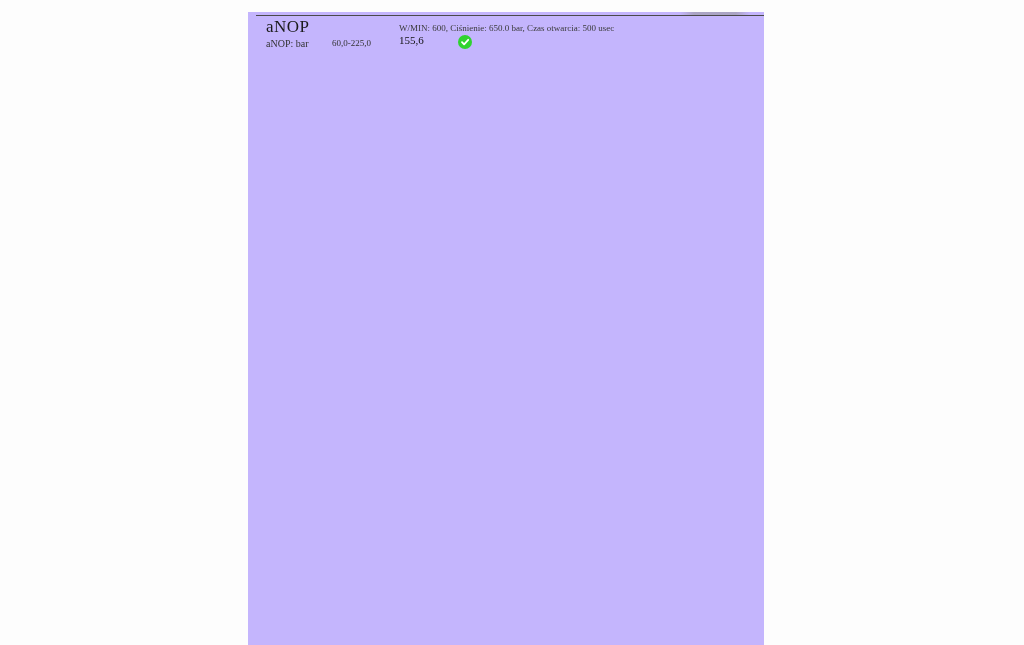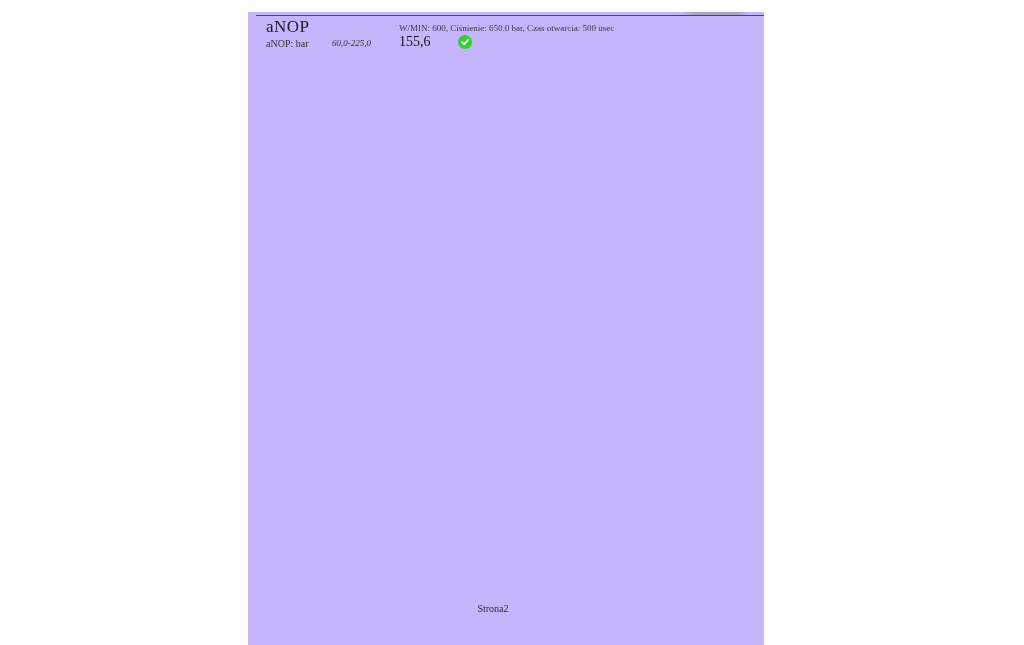--- a/index.html
+++ b/index.html
@@ -72,27 +72,26 @@
     color: #333333;
     white-space: nowrap;
   }
   .measure-range {
     position: absolute;
     left: 84px;
     top: 4px;
     font-size: 9px;
     color: #333333;
     white-space: nowrap;
-    font-style: italic;
   }
   .measure-value {
     position: absolute;
     left: 151px;
     top: 0;
-    font-size: 14px;
+    font-size: 11px;
     color: #111111;
     white-space: nowrap;
   }
   .check-icon {
     position: absolute;
     left: 210px;
     top: 1px;
     width: 14px;
     height: 14px;
     border-radius: 50%;
@@ -131,16 +130,15 @@
       <span class="measure-label">aNOP: bar</span>
       <span class="measure-range">60,0-225,0</span>
       <span class="measure-value">155,6</span>
       <span class="check-icon">
         <svg width="10" height="10" viewBox="0 0 10 10" aria-hidden="true">
           <path d="M2 5.2 L4.1 7.3 L8.2 2.8" fill="none" stroke="#ffffff" stroke-width="1.8" stroke-linecap="round" stroke-linejoin="round"></path>
         </svg>
       </span>
     </div>
 
-    <div class="page-footer">Strona2</div>
 
   </div>
 </div>
 
 </body></html>

